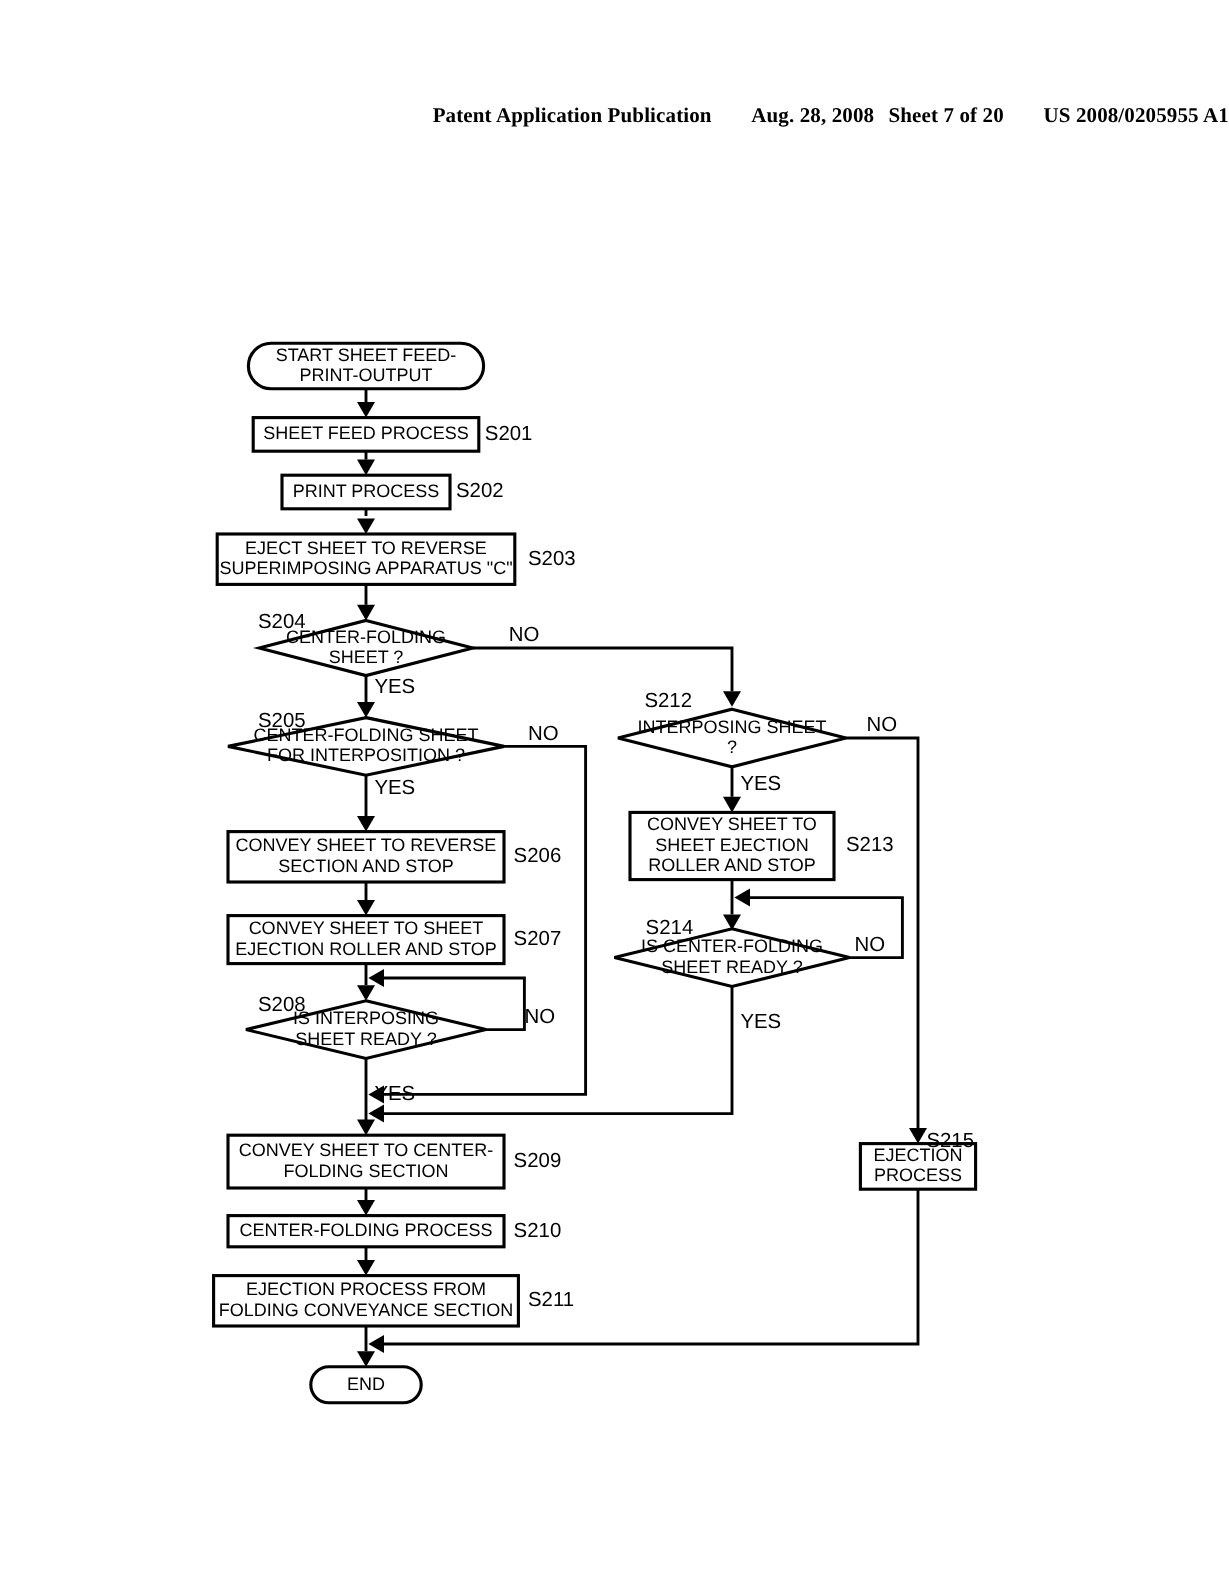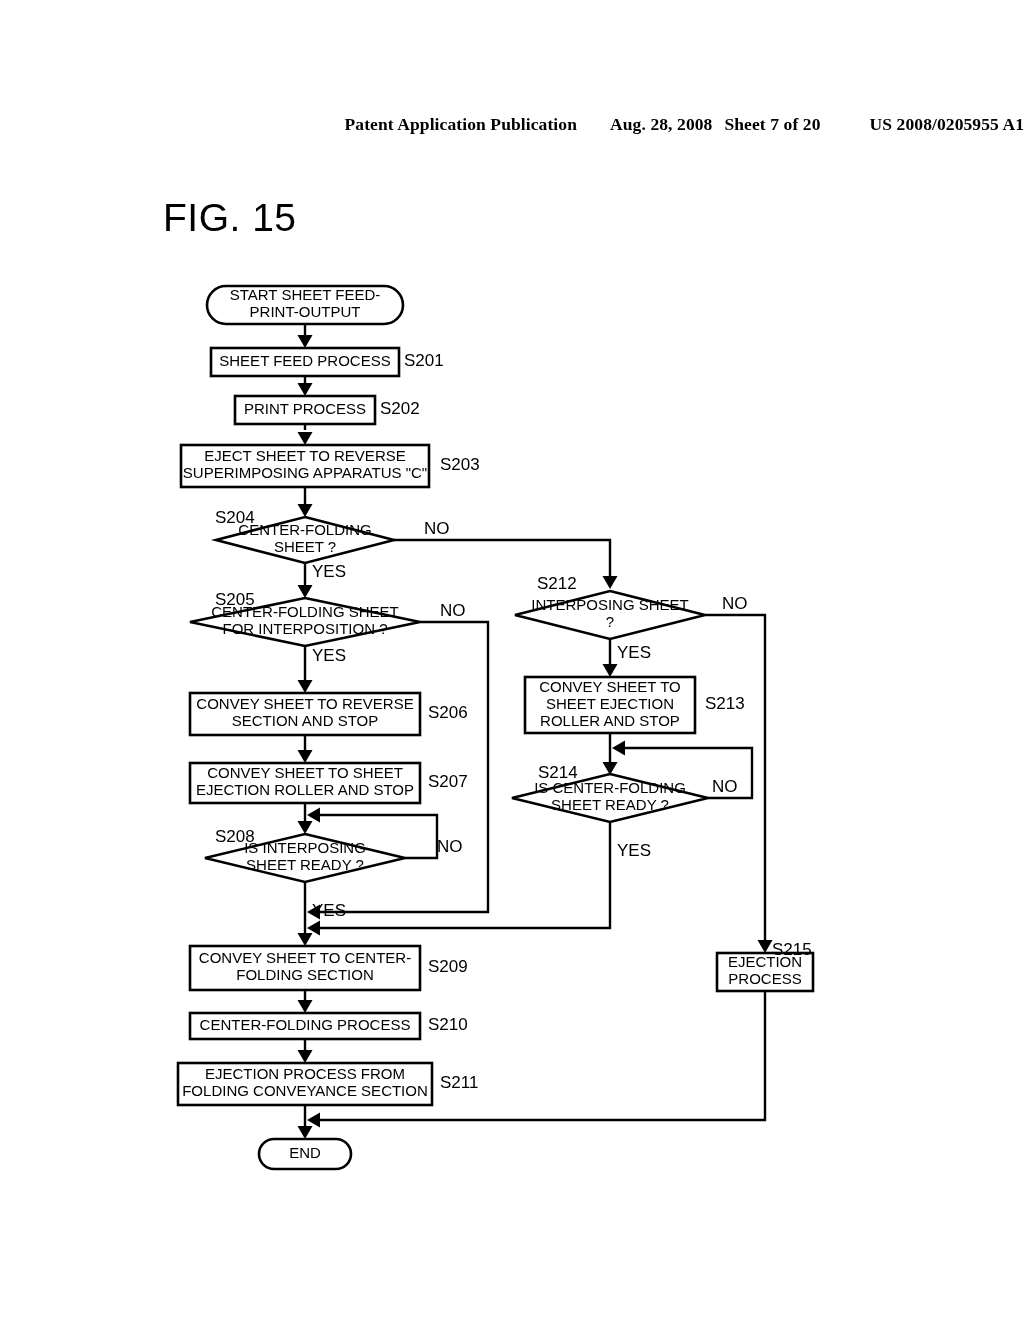--- a/index.html
+++ b/index.html
@@ -32,23 +32,23 @@
     flex-direction: row;
     align-items: baseline;
     justify-content: flex-end;
     font-family: "Liberation Serif", serif;
     font-weight: bold;
     font-size: 17.5px;
     letter-spacing: 0.1px;
     white-space: nowrap;
   }
   .pat-header .h-pub   { margin-left: 131px; }
-  .pat-header .h-date  { margin-left: 33px; margin-top: 28px; }
+  .pat-header .h-date  { margin-left: 33px; }
   .pat-header .h-sheet { margin-left: 12px; }
-  .pat-header .h-num   { margin-left: 49px; }
+  .pat-header .h-num   { margin-left: 33px; }
 
   
   .fig-title {
     position: absolute;
     left: 163px;
     top: 196px;
     font-family: "Liberation Sans", sans-serif;
     font-size: 39px;
     font-weight: normal;
     letter-spacing: 0.5px;
@@ -99,21 +99,20 @@
 
 <div id="page">
 
   <div class="pat-header">
     <span class="h-pub">Patent Application Publication</span>
     <span class="h-date">Aug. 28, 2008</span>
     <span class="h-sheet">Sheet 7 of 20</span>
     <span class="h-num">US 2008/0205955 A1</span>
   </div>
 
-  <div class="fig-title">FIG. 15</div>
 
   <svg id="chart-svg" viewBox="0 0 1024 1320">
       <g>
         <path d="M305,324 L305,335" class="conn"></path>
         <polygon points="305,348 297.5,335 312.5,335" class="arrowhead"></polygon>
         <path d="M305,376 L305,383" class="conn"></path>
         <polygon points="305,396 297.5,383 312.5,383" class="arrowhead"></polygon>
         <path d="M305,424 L305,430" class="conn"></path>
         <polygon points="305,445 297.5,432 312.5,432" class="arrowhead"></polygon>
         <path d="M305,487 L305,504" class="conn"></path>

